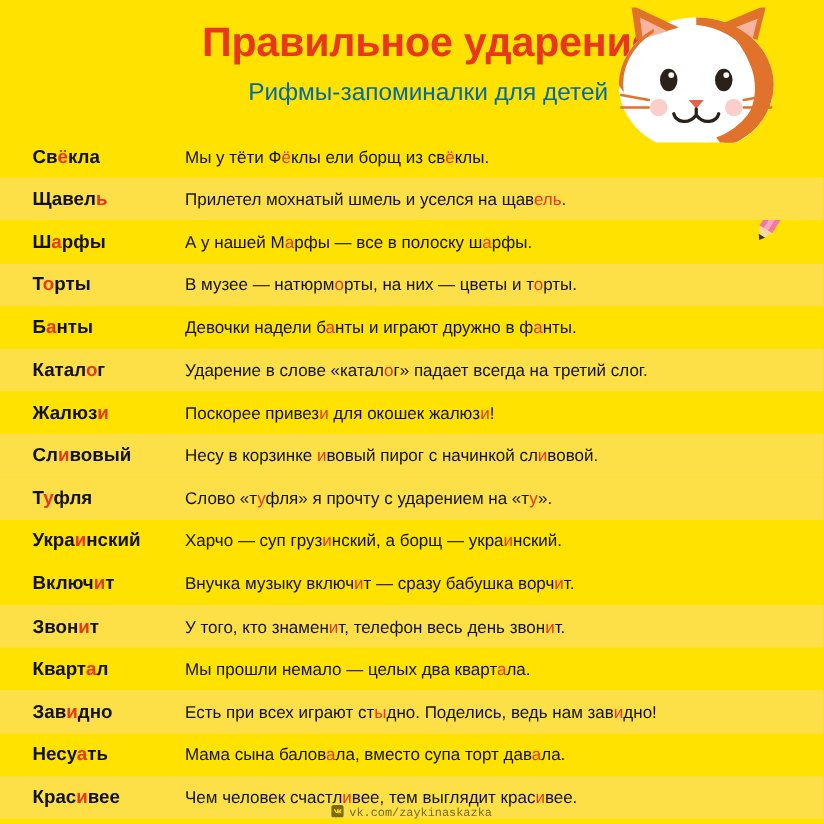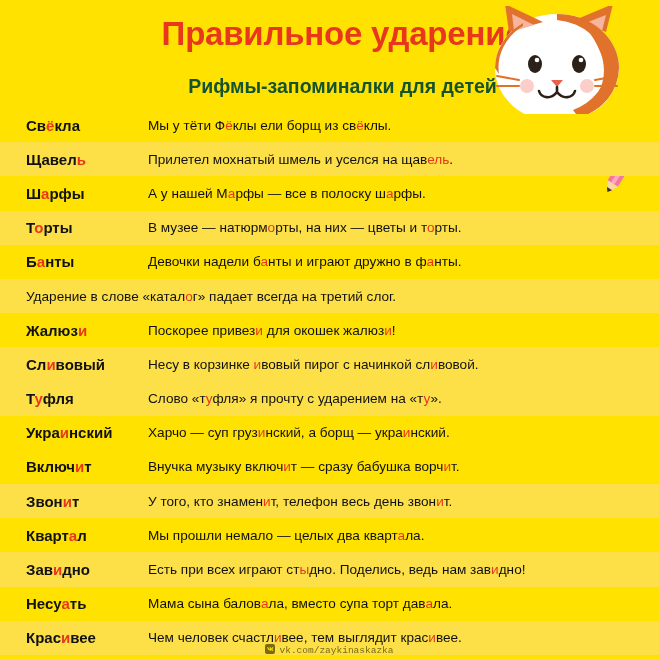--- a/index.html
+++ b/index.html
@@ -30,24 +30,24 @@
   }
   .title {
     font-size: 33px;
     font-weight: bold;
     color: #E8371C;
     letter-spacing: -0.2px;
     line-height: 40px;
     white-space: nowrap;
   }
   .subtitle {
-    margin-top: 20px;
+    margin-top: 8px;
     font-size: 19.5px;
-    font-weight: bold;
-    color: #14532d;
+    font-weight: normal;
+    color: #0369a1;
     line-height: 24px;
     white-space: nowrap;
   }
   
   .cat {
     position: absolute;
     right: 18px;
     top: 6px;
     width: 180px;
     height: 108px;
@@ -185,20 +185,21 @@
       </div>
       <div class="row alt">
         <div class="word"><span>Т</span><span class="ac">о</span><span>рты</span></div>
         <div class="phrase"><span>В музее — натюрм</span><span class="hl">о</span><span>рты, на них — цветы и т</span><span class="hl">о</span><span>рты.</span></div>
       </div>
       <div class="row">
         <div class="word"><span>Б</span><span class="ac">а</span><span>нты</span></div>
         <div class="phrase"><span>Девочки надели б</span><span class="hl">а</span><span>нты и играют дружно в ф</span><span class="hl">а</span><span>нты.</span></div>
       </div>
       <div class="row alt">
+        <div class="word"><span>Катал</span><span class="ac">о</span><span>г</span></div>
         <div class="phrase"><span>Ударение в слове «катал</span><span class="hl">о</span><span>г» падает всегда на третий слог.</span></div>
       </div>
       <div class="row">
         <div class="word"><span>Жалюз</span><span class="ac">и</span><span></span></div>
         <div class="phrase"><span>Поскорее привез</span><span class="hl">и</span><span> для окошек жалюз</span><span class="hl">и</span><span>!</span></div>
       </div>
       <div class="row alt">
         <div class="word"><span>Сл</span><span class="ac">и</span><span>вовый</span></div>
         <div class="phrase"><span>Несу в корзинке </span><span class="hl">и</span><span>вовый пирог с начинкой сл</span><span class="hl">и</span><span>вовой.</span></div>
       </div>

